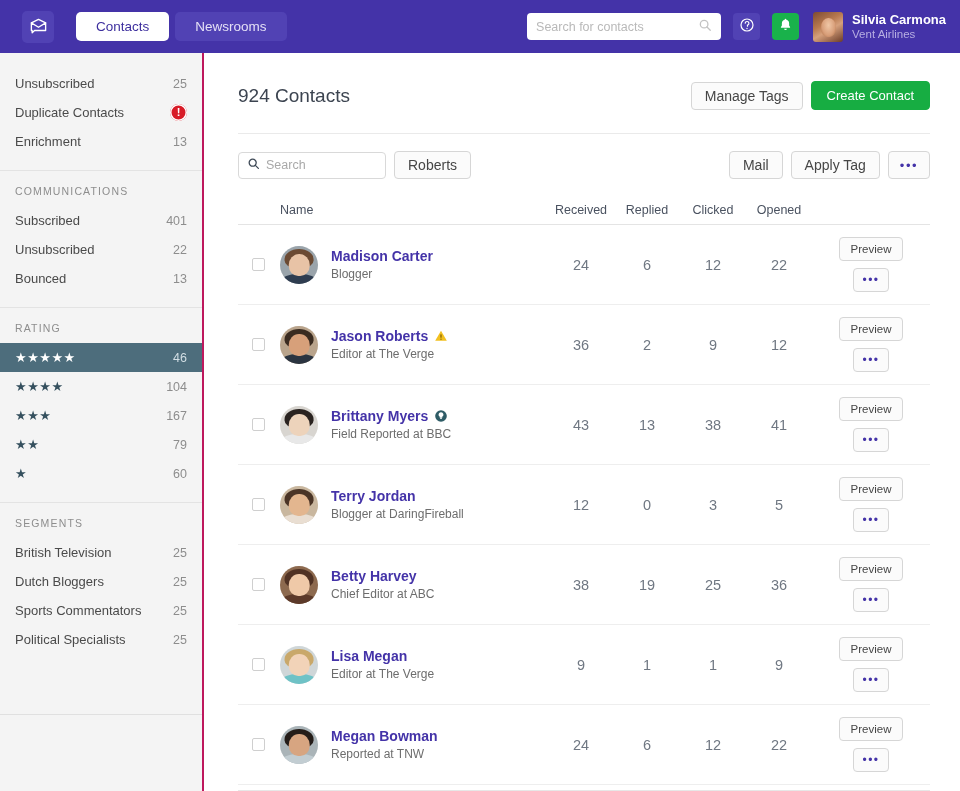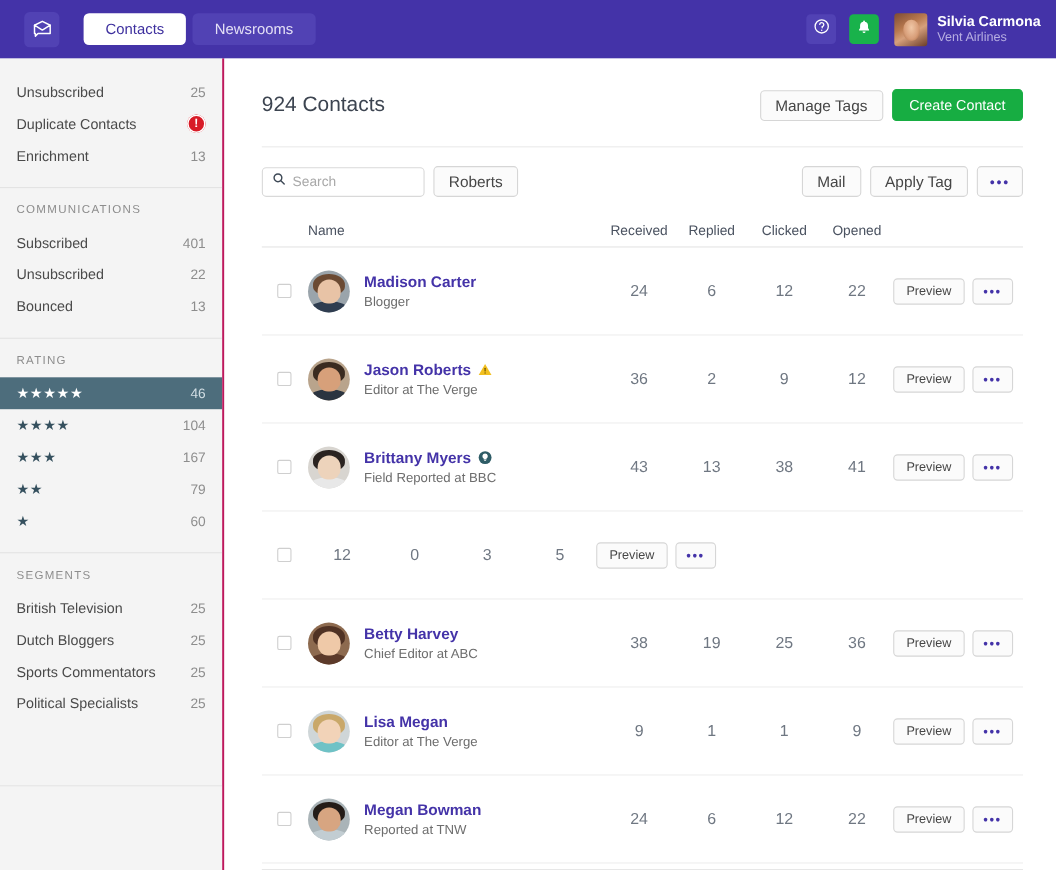--- a/index.html
+++ b/index.html
@@ -187,21 +187,21 @@
   .avatar .body {
     position: absolute; left: 50%; bottom: -14%; transform: translateX(-50%);
     width: 92%; height: 40%; border-radius: 46% 46% 0 0;
   }
   .nm { line-height: 1.3; }
   .nm-top { display: flex; align-items: center; gap: 6px; }
   .nm-name { font-size: 14px; color: #4433a8; font-weight: bold; cursor: pointer; white-space: nowrap; }
   .nm-sub  { font-size: 12px; color: #6d6d6d; white-space: nowrap; margin-top: 2px; }
 
   .num { font-size: 14.5px; color: #6f7782; }
-  .act { display: flex; align-items: center; gap: 7px; }
+  .act { display: flex; align-items: center; gap: 7px; flex-direction: column; }
   .btn-prev { height: 24px; padding: 0 11px; font-size: 11.5px; }
   .btn-rowdots { height: 24px; padding: 0 9px; letter-spacing: 1.4px; color: #4433a8; font-size: 12px; }
 
   .badge-warn svg, .badge-info svg { display:block; }
 
   .bottom-rule { height: 1px; background: #e7e7e7; margin: 0 30px 0 34px; }
 </style>
 </head>
 <body>
 
@@ -220,20 +220,29 @@
     <div class="nav-tabs">
       <div class="tab active">
         <span>Contacts</span>
       </div>
       <div class="tab">
         <span>Newsrooms</span>
       </div>
     </div>
 
     <div class="topbar-right">
+      <div class="search-wrap">
+        <input type="text" placeholder="Search for contacts" style="">
+        <span class="s-ico">
+          <svg width="14" height="14" viewBox="0 0 24 24" fill="none" stroke="#7a7a7a" stroke-width="2.2" stroke-linecap="round">
+            <circle cx="10.5" cy="10.5" r="6.5"></circle>
+              <path d="M15.4 15.4 L21 21"></path>
+          </svg>
+        </span>
+      </div>
 
       <div class="icon-sq help">
         <span>
           <svg width="16" height="16" viewBox="0 0 24 24" fill="none" stroke="#ffffff" stroke-width="1.8">
             <circle cx="12" cy="12" r="9"></circle>
             <path d="M9.3 9.2a2.8 2.8 0 1 1 3.4 3.1v1.5" stroke-linecap="round"></path>
             <circle cx="12" cy="17.2" r="1" fill="#fff" stroke="none"></circle>
           </svg>
         </span>
       </div>
@@ -474,20 +483,34 @@
     <div class="col-num num">41</div>
     <div class="col-act act">
       <button class="btn btn-prev">Preview</button>
       <button class="btn btn-rowdots">•••</button>
     </div>
             </div>
             <div class="row">
     <div class="col-chk">
       <div class="chk"></div>
     </div>
+    <div class="col-name name-cell">
+      <div class="avatar" style="background:#c9b79f">
+        <div class="body" style="background:#e9ded2"></div>
+        <div class="hair" style="background:#4a3426"></div>
+        <div class="face" style="background:#e3b68f"></div>
+      </div>
+      <div class="nm">
+        <div class="nm-top">
+          <span class="nm-name">Terry Jordan</span>
+
+        </div>
+        <div class="nm-sub">Blogger at DaringFireball</div>
+      </div>
+    </div>
     <div class="col-num num">12</div>
     <div class="col-num num">0</div>
     <div class="col-num num">3</div>
     <div class="col-num num">5</div>
     <div class="col-act act">
       <button class="btn btn-prev">Preview</button>
       <button class="btn btn-rowdots">•••</button>
     </div>
             </div>
             <div class="row">

